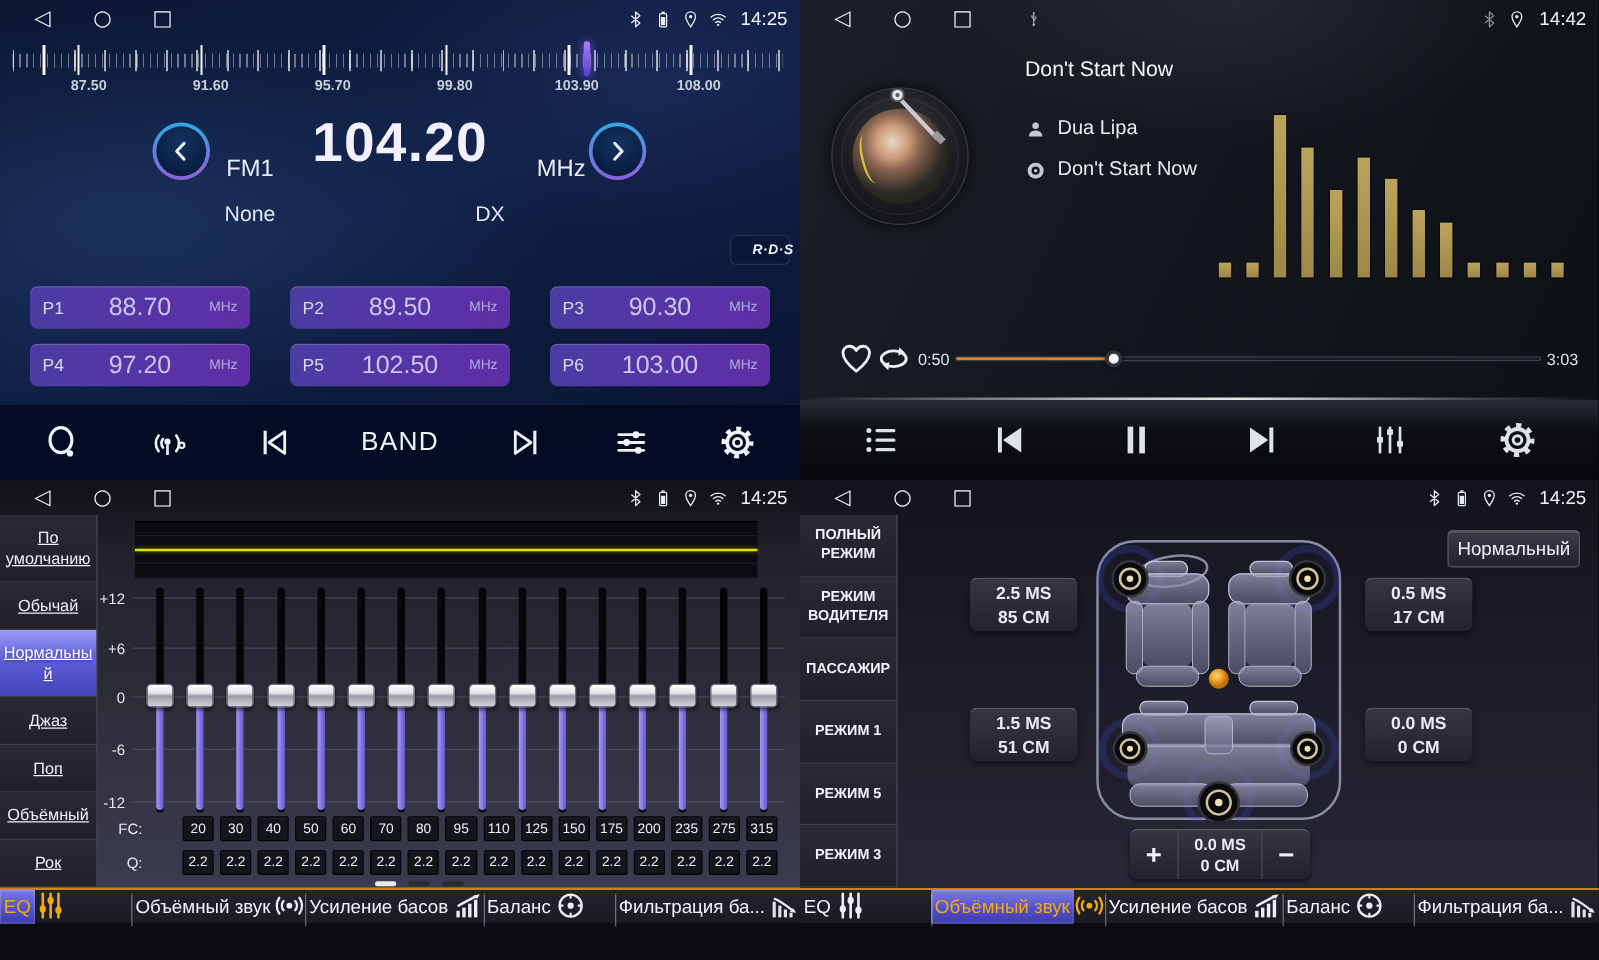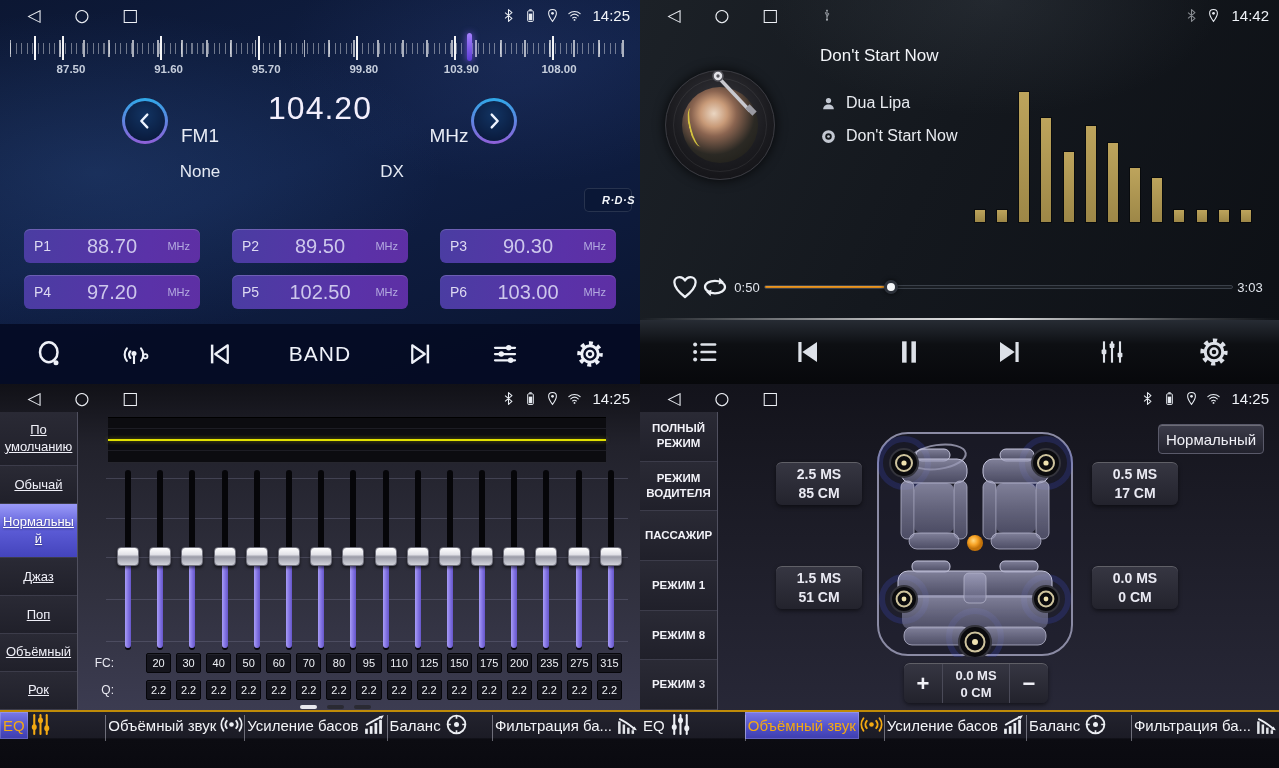--- a/index.html
+++ b/index.html
@@ -50,21 +50,21 @@
   .tune-btn{position:absolute;width:46px;height:46px;border-radius:50%;top:98px;
     background:linear-gradient(180deg,#2fa9e8,#8f5fd8) border-box;padding:3px;cursor:pointer;}
   .tune-btn .inner{width:100%;height:100%;border-radius:50%;
     background:radial-gradient(circle at 50% 35%,#123463,#0a1c3f 75%);
     display:flex;align-items:center;justify-content:center;color:#eef4ff;}
   .tune-btn .inner svg{width:22px;height:22px;}
   #btn-tune-down{left:122px;} #btn-tune-up{left:471px;}
   .band-label{position:absolute;left:160px;top:125px;width:80px;text-align:center;
     font-size:19px;color:#e9edf6;}
   .freq-big{position:absolute;left:225px;top:90px;width:190px;text-align:center;
-    font-size:32px;font-weight:normal;color:#f3effc;letter-spacing:1px;}
+    font-size:44px;font-weight:bold;color:#f3effc;letter-spacing:1px;}
   .freq-unit{position:absolute;left:416px;top:125px;width:66px;text-align:center;
     font-size:19px;color:#e9edf6;}
   .sub-none{position:absolute;left:160px;top:162px;width:80px;text-align:center;
     font-size:17px;color:#e4e9f3;}
   .sub-dx{position:absolute;left:362px;top:162px;width:60px;text-align:center;
     font-size:17px;color:#e4e9f3;}
   .rds-badge{position:absolute;left:584px;top:188px;width:48px;height:24px;border-radius:5px;
     background:#0a1736;border:1px solid rgba(255,255,255,.12);display:flex;align-items:center;
     justify-content:center;font-size:11px;font-weight:bold;font-style:italic;color:#f2f5fa;
     letter-spacing:.5px;padding-left:21px;}
@@ -670,20 +670,28 @@
         <div class="side-item">Объёмный</div>
         <div class="side-item">Рок</div>
       </div>
 
     <div class="eq-graph">
       <i class="stripe" style="top:10px"></i>
         <i class="stripe" style="top:32px"></i>
       <div class="eq-curve"></div>
     </div>
 
+    <div class="db-col">
+
+    <span>+12</span>
+        <span>+6</span>
+        <span>0</span>
+        <span>-6</span>
+        <span>-12</span>
+      </div>
     <div class="gridlines">
         <i></i>
         <i></i>
         <i></i>
         <i></i>
         <i></i>
       </div>
 
     <div class="sliders">
 
@@ -888,21 +896,21 @@
         <span class="stime">14:25</span>
       </div>
     </div>
 
     <div class="mode-list">
 
     <div class="mode-item">ПОЛНЫЙ РЕЖИМ</div>
         <div class="mode-item">РЕЖИМ ВОДИТЕЛЯ</div>
         <div class="mode-item">ПАССАЖИР</div>
         <div class="mode-item">РЕЖИМ 1</div>
-        <div class="mode-item">РЕЖИМ 8</div>
+        <div class="mode-item">РЕЖИМ 5</div>
         <div class="mode-item">РЕЖИМ 3</div>
       </div>
 
     <div class="normal-btn">Нормальный</div>
 
     <div class="car-zone">
       <svg viewBox="0 0 198 226" width="198" height="226">
         <defs>
           <radialGradient id="gball" cx="40%" cy="35%">
               <stop offset="0%" stop-color="#ffd880"></stop>

